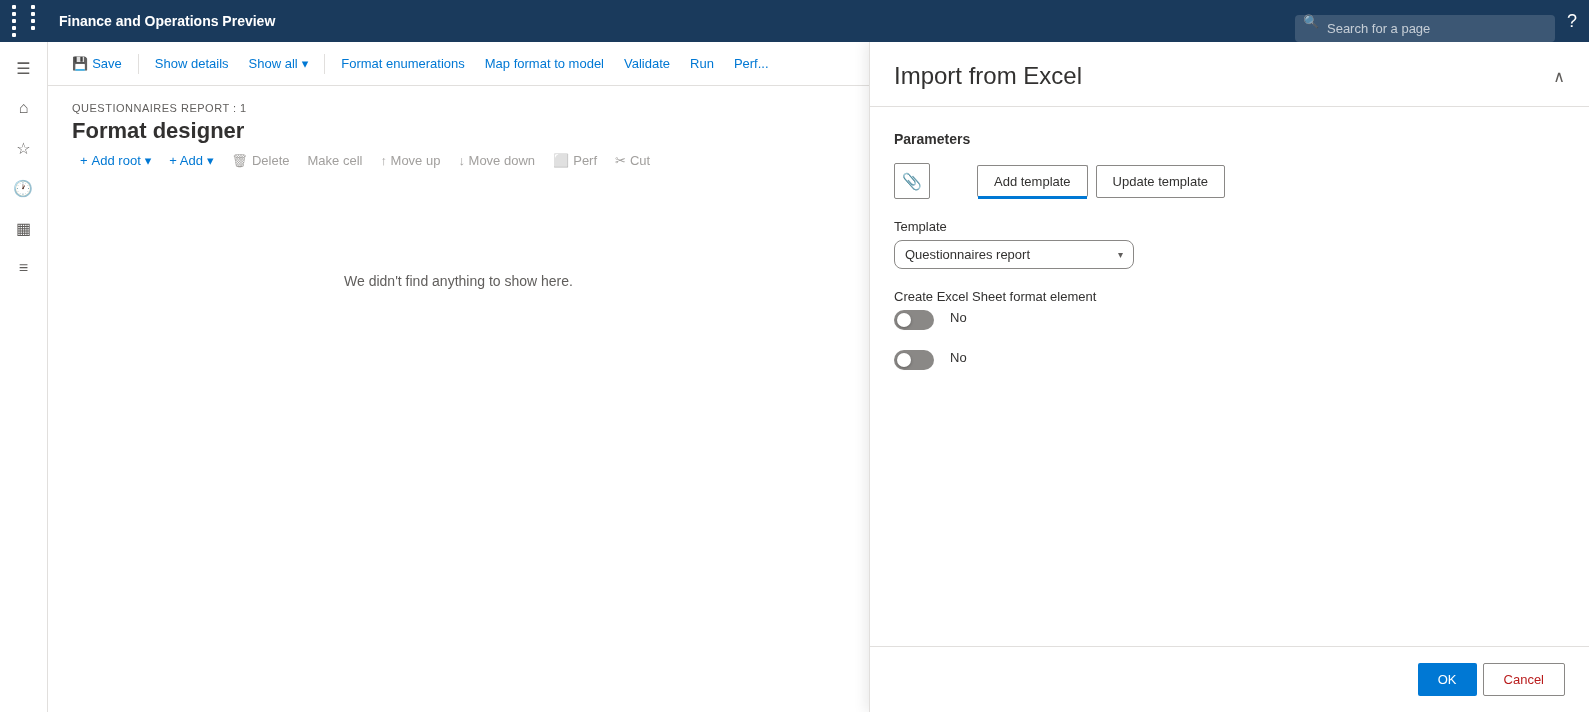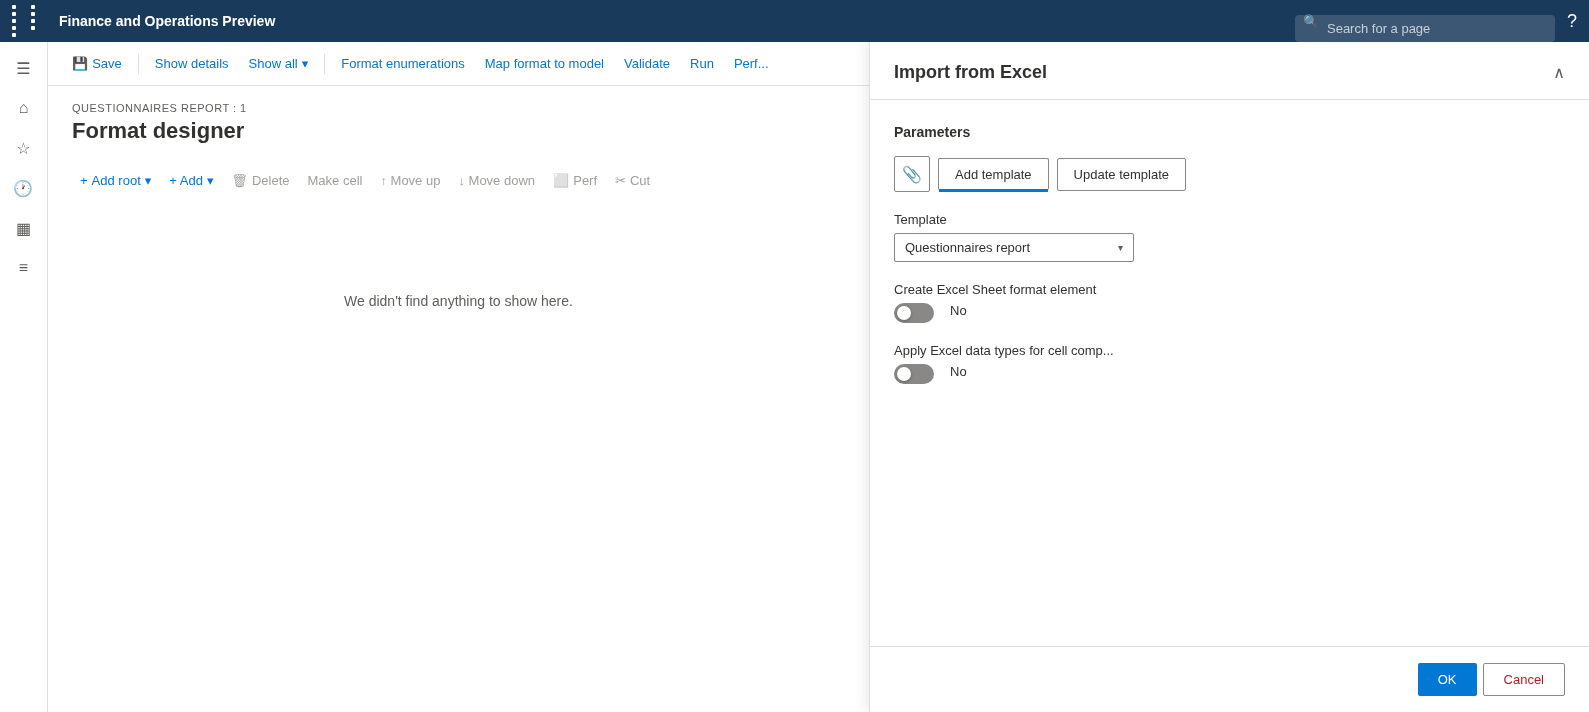--- a/index.html
+++ b/index.html
@@ -96,21 +96,21 @@
     }
     .toolbar-separator { width: 1px; height: 20px; background: #e1dfdd; margin: 0 4px; }
 
     
     .page-content {
       padding: 16px 24px;
       flex: 1;
       overflow: auto;
     }
     .breadcrumb { font-size: 11px; color: #605e5c; text-transform: uppercase; letter-spacing: 0.5px; margin-bottom: 4px; }
-    .page-title { font-size: 22px; font-weight: 600; color: #323130; margin-bottom: 24px; }
+    .page-title { font-size: 22px; font-weight: 600; color: #323130; margin-bottom: 4px; }
 
     
     .designer-toolbar {
       display: flex;
       align-items: center;
       gap: 2px;
       padding: 0 0 8px 0;
       flex-wrap: wrap;
     }
     .dtb-btn {
@@ -149,21 +149,21 @@
       position: relative;
     }
 
     .panel-header {
       display: flex;
       align-items: center;
       justify-content: space-between;
       padding: 20px 24px 16px;
       border-bottom: 1px solid #e1dfdd;
     }
-    .panel-title { font-size: 18px; font-weight: 700; color: #323130; }
+    .panel-title { font-size: 24px; font-weight: 400; color: #323130; }
     .panel-collapse { background: none; border: none; cursor: pointer; font-size: 16px; color: #605e5c; }
 
     .panel-body { padding: 24px; flex: 1; overflow: auto; }
 
     .section-title { font-size: 14px; font-weight: 600; color: #323130; margin-bottom: 16px; }
 
     
     .tab-buttons {
       display: flex;
       align-items: center;
@@ -188,40 +188,41 @@
       border: 1px solid #8a8886;
       background: #fff;
       cursor: pointer;
       font-size: 13px;
       color: #323130;
       border-radius: 2px;
       position: relative;
     }
     .tab-btn.active {
       border-bottom: none;
+      margin-left: 39px;
     }
     .tab-btn.active::after {
       content: '';
       position: absolute;
       bottom: -2px;
       left: 0;
       right: 0;
       height: 3px;
       background: #0078d4;
     }
 
     
     .form-field { margin-bottom: 20px; }
     .form-label { font-size: 13px; color: #323130; margin-bottom: 6px; display: block; }
 
     .select-control {
       display: flex;
       align-items: center;
       border: 1px solid #8a8886;
-      border-radius: 2px;
+      border-radius: 8px;
       padding: 6px 10px;
       cursor: pointer;
       background: #fff;
       width: 240px;
       justify-content: space-between;
     }
     .select-value { font-size: 13px; color: #323130; }
     .select-arrow { font-size: 10px; color: #605e5c; }
     .toggle-label-text { font-size: 13px; color: #323130; margin-bottom: 6px; }
     .toggle {
@@ -422,21 +423,20 @@
         <div class="toggle-label-text">Create Excel Sheet format element</div>
         <div class="toggle-inline-row">
           <div class="toggle">
             <div class="toggle-knob"></div>
           </div>
           <span class="toggle-value">No</span>
         </div>
       </div>
 
       <div class="form-field">
-        <div class="toggle-label-text">Apply Excel data types for cell comp...</div>
         <div class="toggle-inline-row">
           <div class="toggle">
             <div class="toggle-knob"></div>
           </div>
           <span class="toggle-value">No</span>
         </div>
       </div>
     </div>
 
     <div class="panel-footer">

